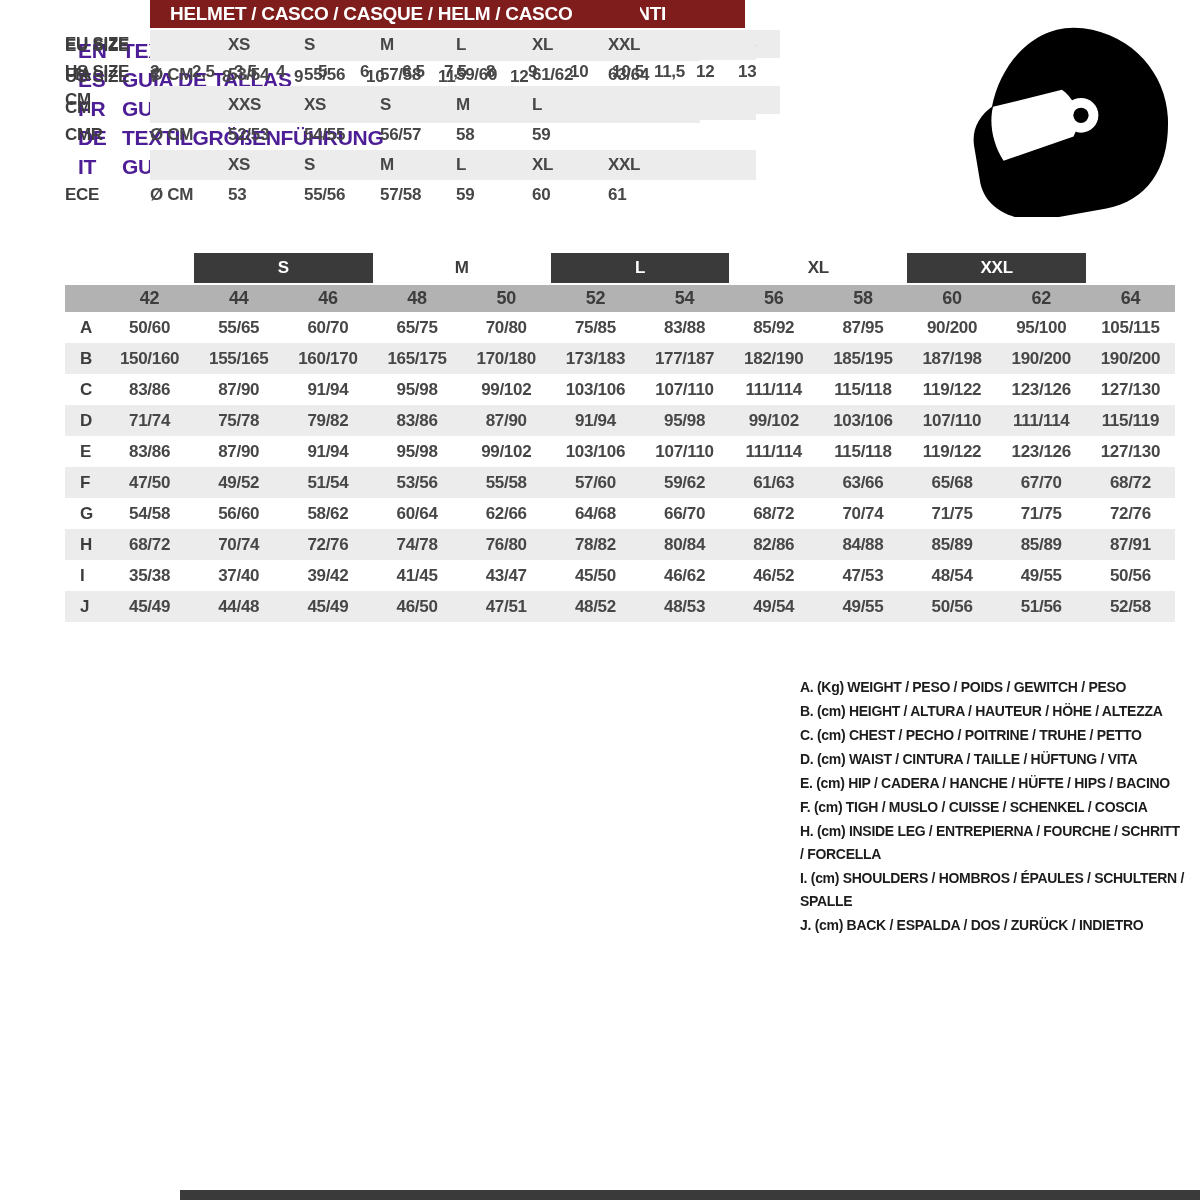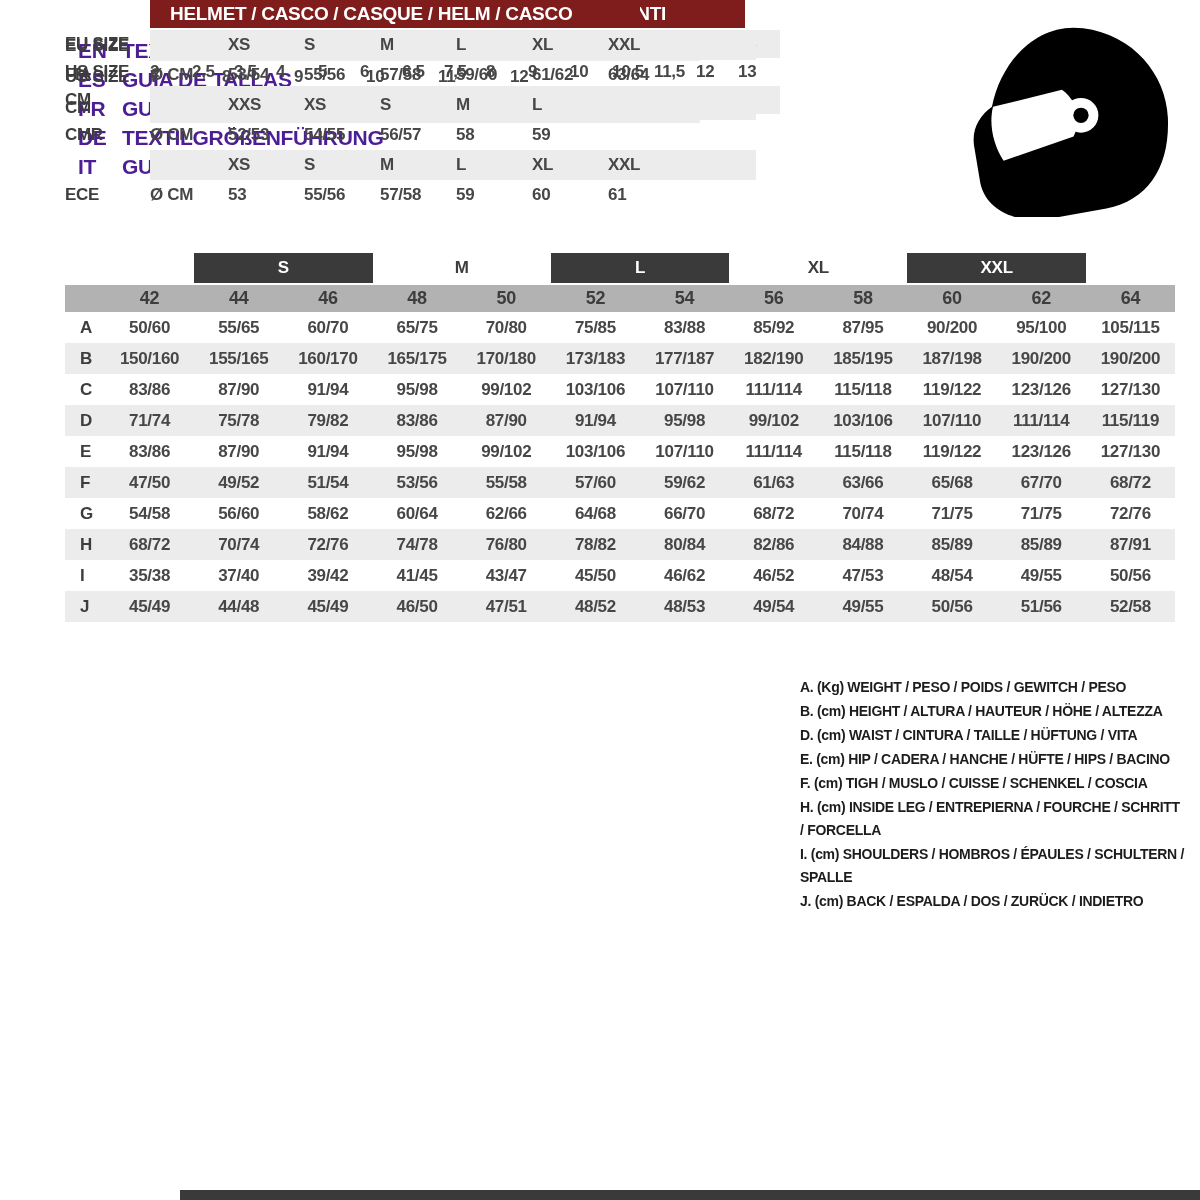--- a/index.html
+++ b/index.html
@@ -447,20 +447,21 @@
             <div>60</div>
             <div>61</div>
           </div>
         </div>
       </div>
   </div>
 
   <ul class="legend">
     <li>A. (Kg) WEIGHT / PESO / POIDS / GEWITCH / PESO</li>
     <li>B. (cm) HEIGHT / ALTURA / HAUTEUR / HÖHE / ALTEZZA</li>
+    <li>C. (cm) CHEST / PECHO / POITRINE / TRUHE / PETTO</li>
     <li>D. (cm) WAIST / CINTURA / TAILLE / HÜFTUNG / VITA</li>
     <li>E. (cm) HIP / CADERA / HANCHE / HÜFTE / HIPS /  BACINO</li>
     <li>F. (cm) TIGH / MUSLO / CUISSE / SCHENKEL / COSCIA</li>
     <li>H. (cm) INSIDE LEG / ENTREPIERNA / FOURCHE / SCHRITT / FORCELLA</li>
     <li>I.  (cm) SHOULDERS / HOMBROS / ÉPAULES / SCHULTERN / SPALLE</li>
     <li>J. (cm) BACK / ESPALDA / DOS / ZURÜCK / INDIETRO</li>
   </ul>
 
   <div class="cropped-bar"></div>
 

